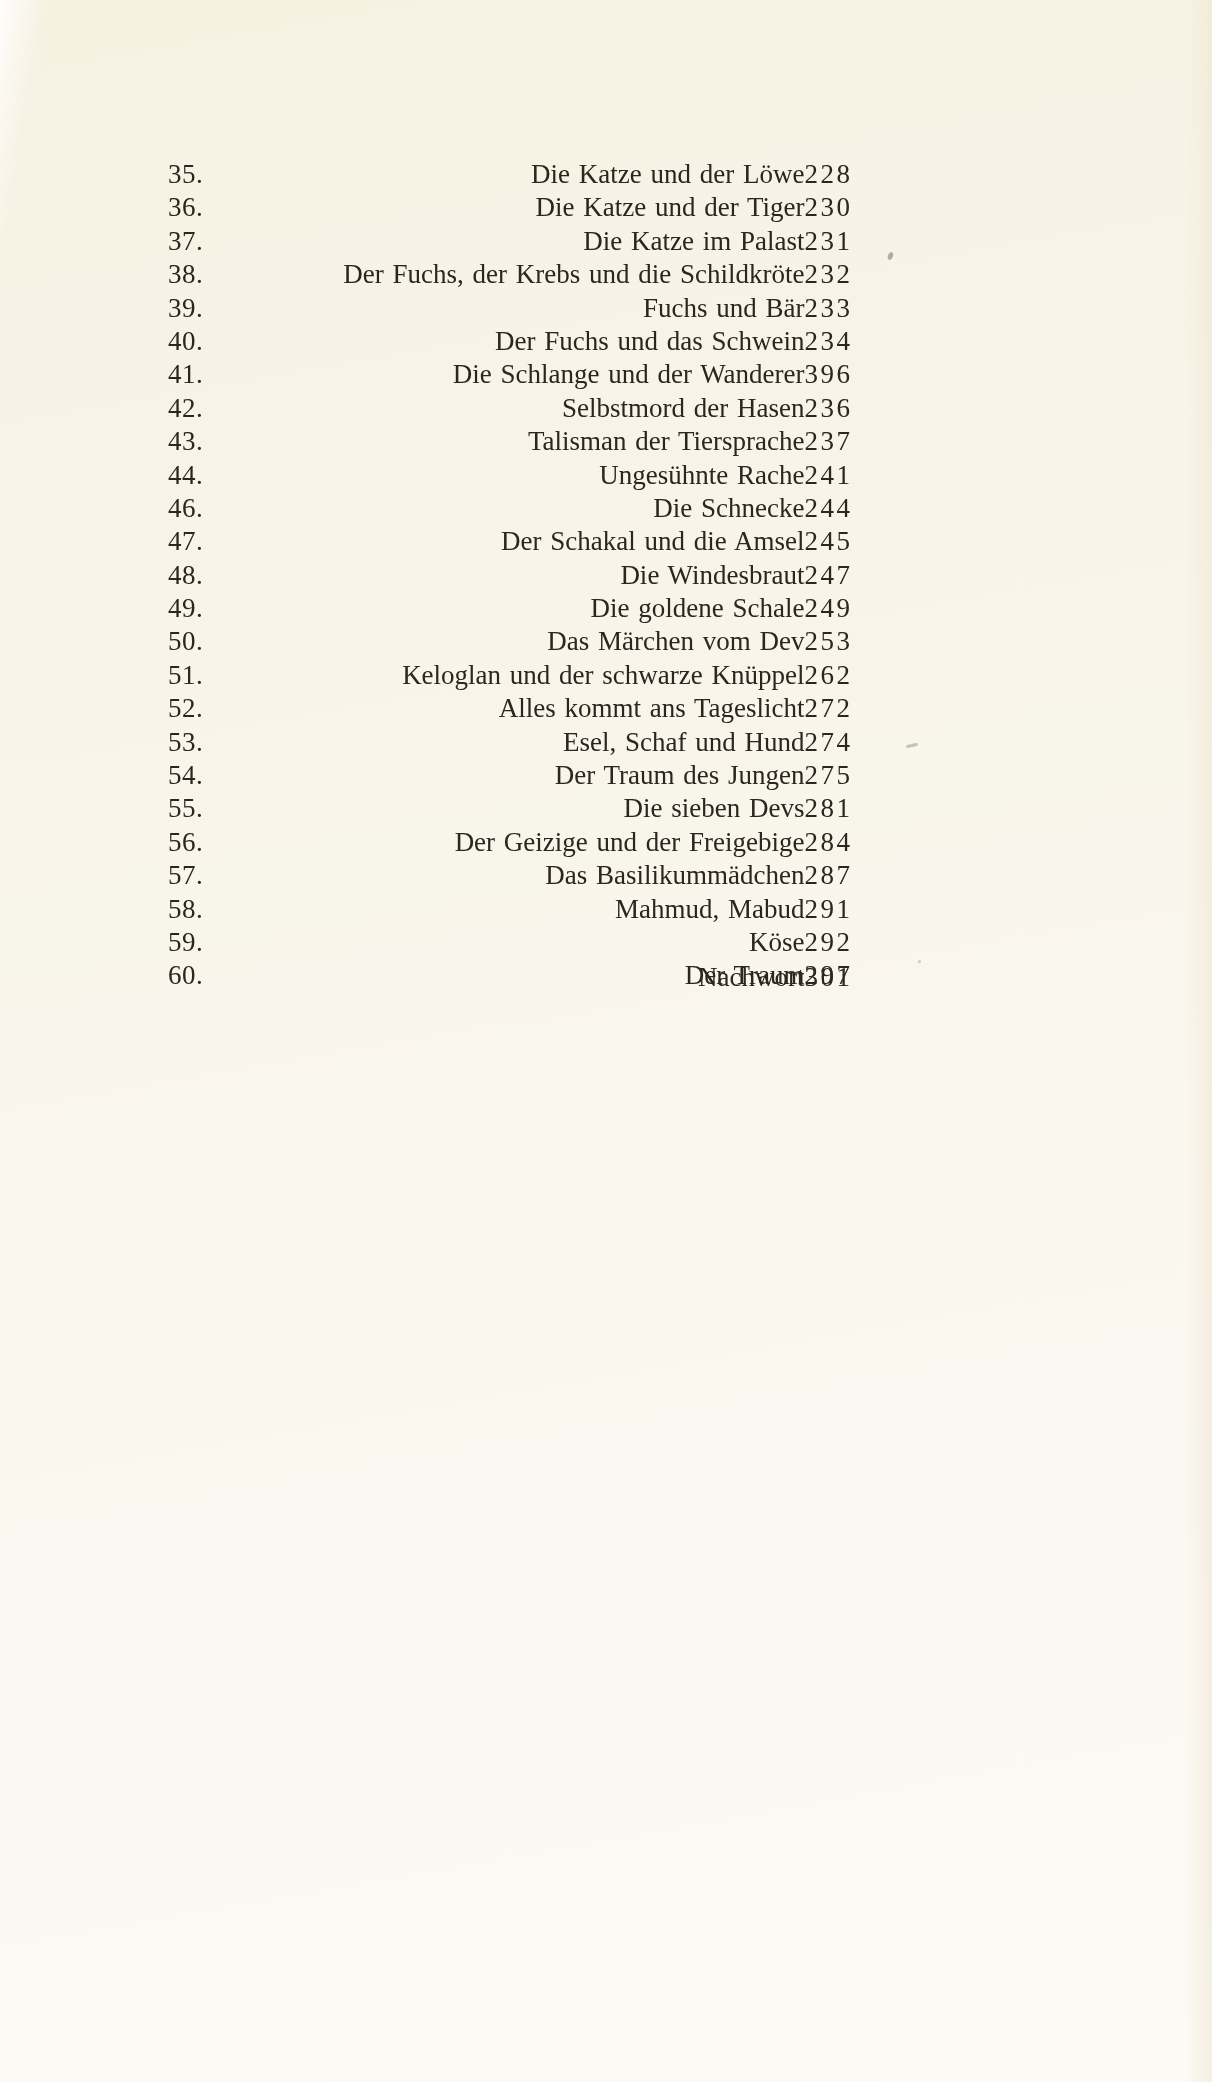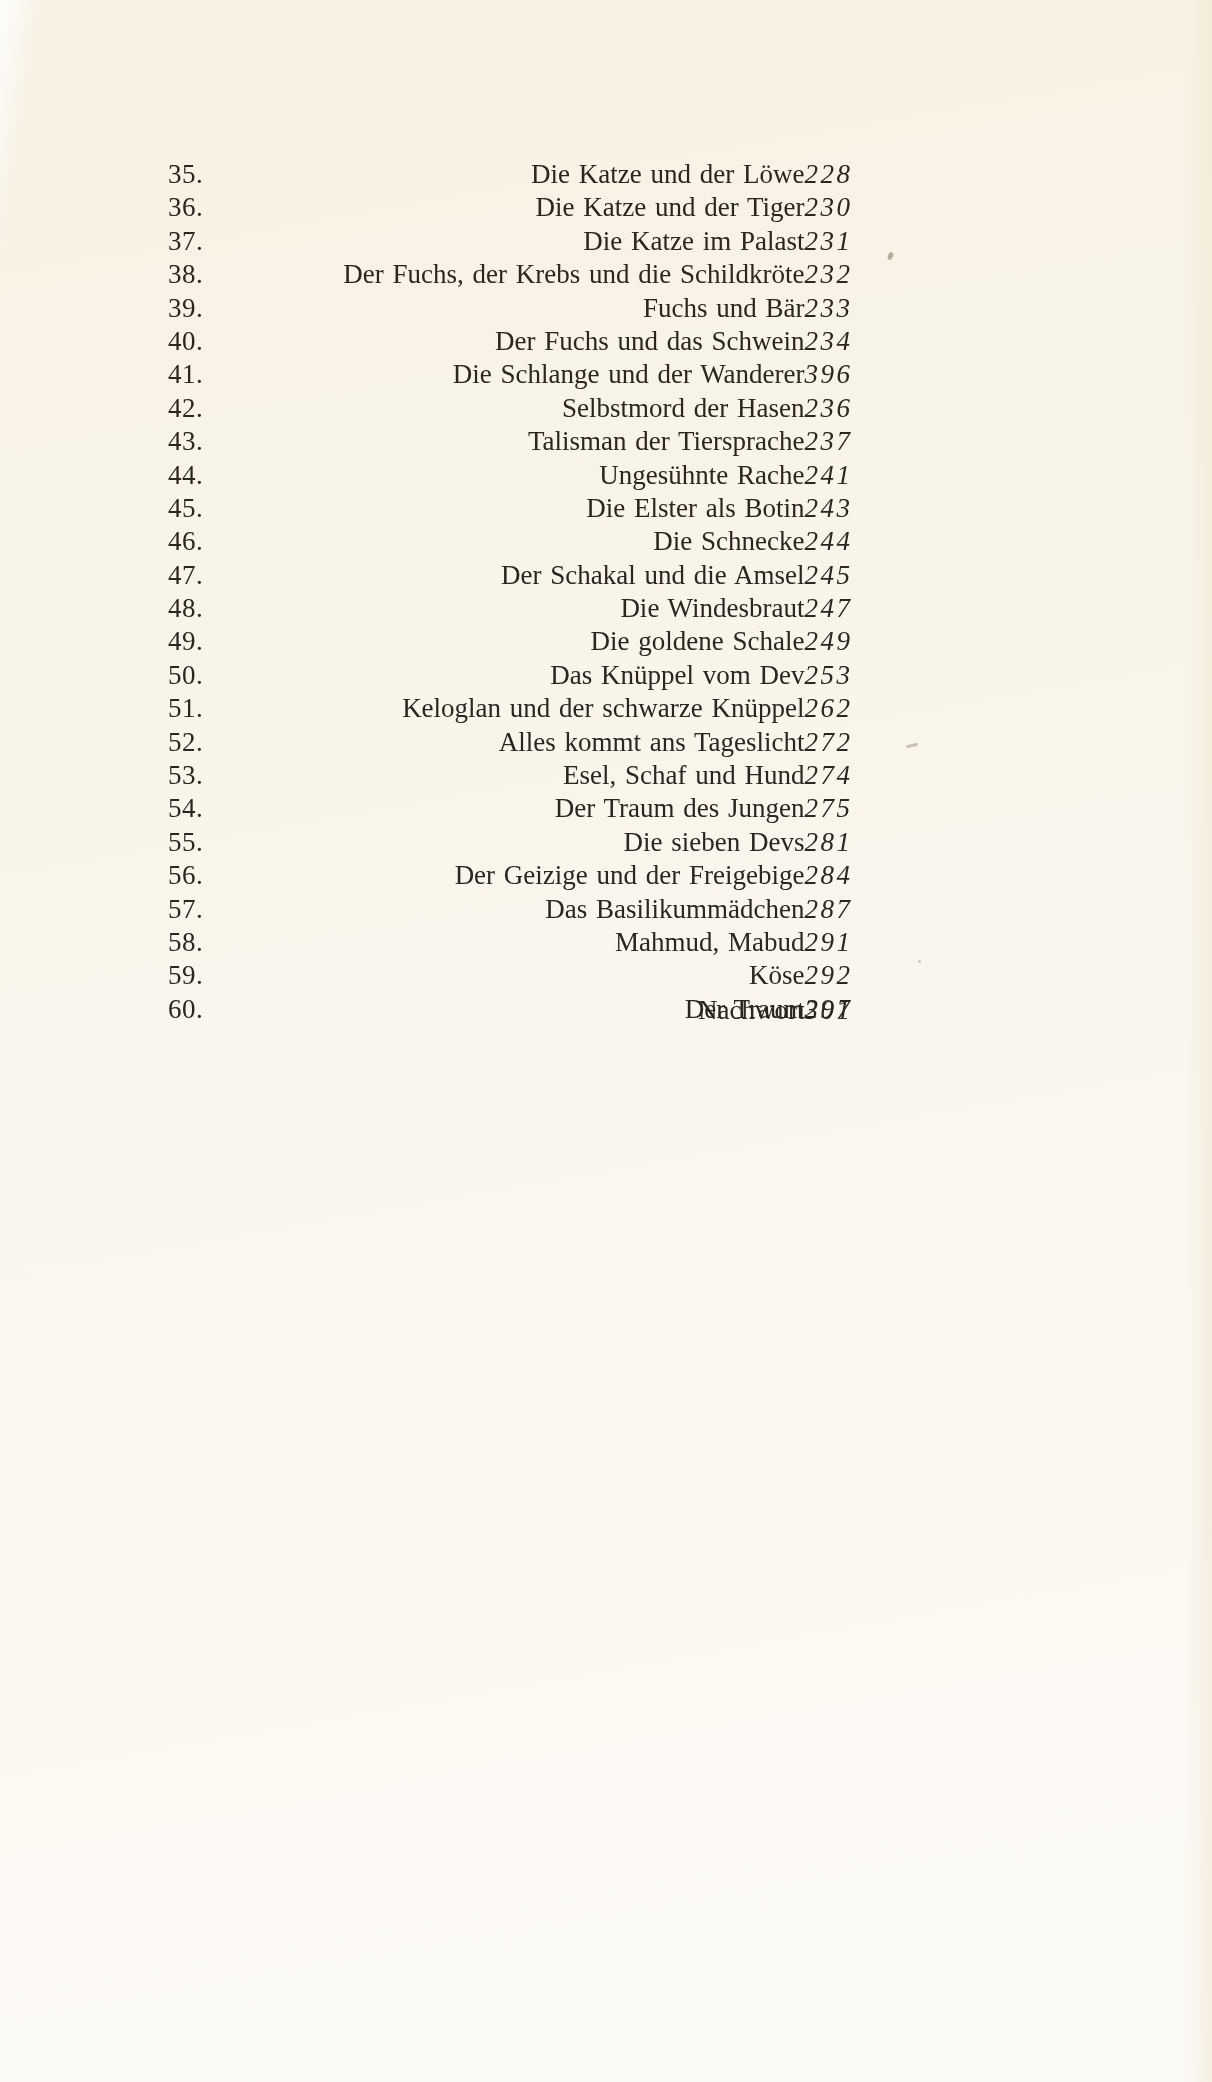--- a/index.html
+++ b/index.html
@@ -48,21 +48,20 @@
   .title {
     flex: 1 1 auto;
     overflow: hidden;
     word-spacing: 2px;
     text-align: right;
   }
   .pagenum {
     flex: 0 0 auto;
     letter-spacing: 2.5px;
     margin-right: -2.5px; 
-    font-style: italic;
   }
   
   .speck {
     position: absolute;
     background: #9a8f7c;
     border-radius: 50%;
     pointer-events: none;
   }
   .speck-1 { left: 888px; top: 252px; width: 5px; height: 8px; transform: rotate(20deg); opacity: .7; }
   .speck-2 { left: 906px; top: 744px; width: 12px; height: 3px; border-radius: 2px; transform: rotate(-12deg); opacity: .5; }
@@ -127,25 +126,20 @@
     <span class="title">Talisman der Tiersprache</span>
     <span class="pagenum">237</span>
   </div>
 
   <div class="row">
     <span class="num">44.</span>
     <span class="title">Ungesühnte Rache</span>
     <span class="pagenum">241</span>
   </div>
 
-  <div class="row">
-    <span class="num">45.</span>
-    <span class="title">Die Elster als Botin</span>
-    <span class="pagenum">243</span>
-  </div>
 
   <div class="row">
     <span class="num">46.</span>
     <span class="title">Die Schnecke</span>
     <span class="pagenum">244</span>
   </div>
 
   <div class="row">
     <span class="num">47.</span>
     <span class="title">Der Schakal und die Amsel</span>
@@ -159,21 +153,21 @@
   </div>
 
   <div class="row">
     <span class="num">49.</span>
     <span class="title">Die goldene Schale</span>
     <span class="pagenum">249</span>
   </div>
 
   <div class="row">
     <span class="num">50.</span>
-    <span class="title">Das Knüppel vom Dev</span>
+    <span class="title">Das Märchen vom Dev</span>
     <span class="pagenum">253</span>
   </div>
 
   <div class="row">
     <span class="num">51.</span>
     <span class="title">Keloglan und der schwarze Knüppel</span>
     <span class="pagenum">262</span>
   </div>
 
   <div class="row">

